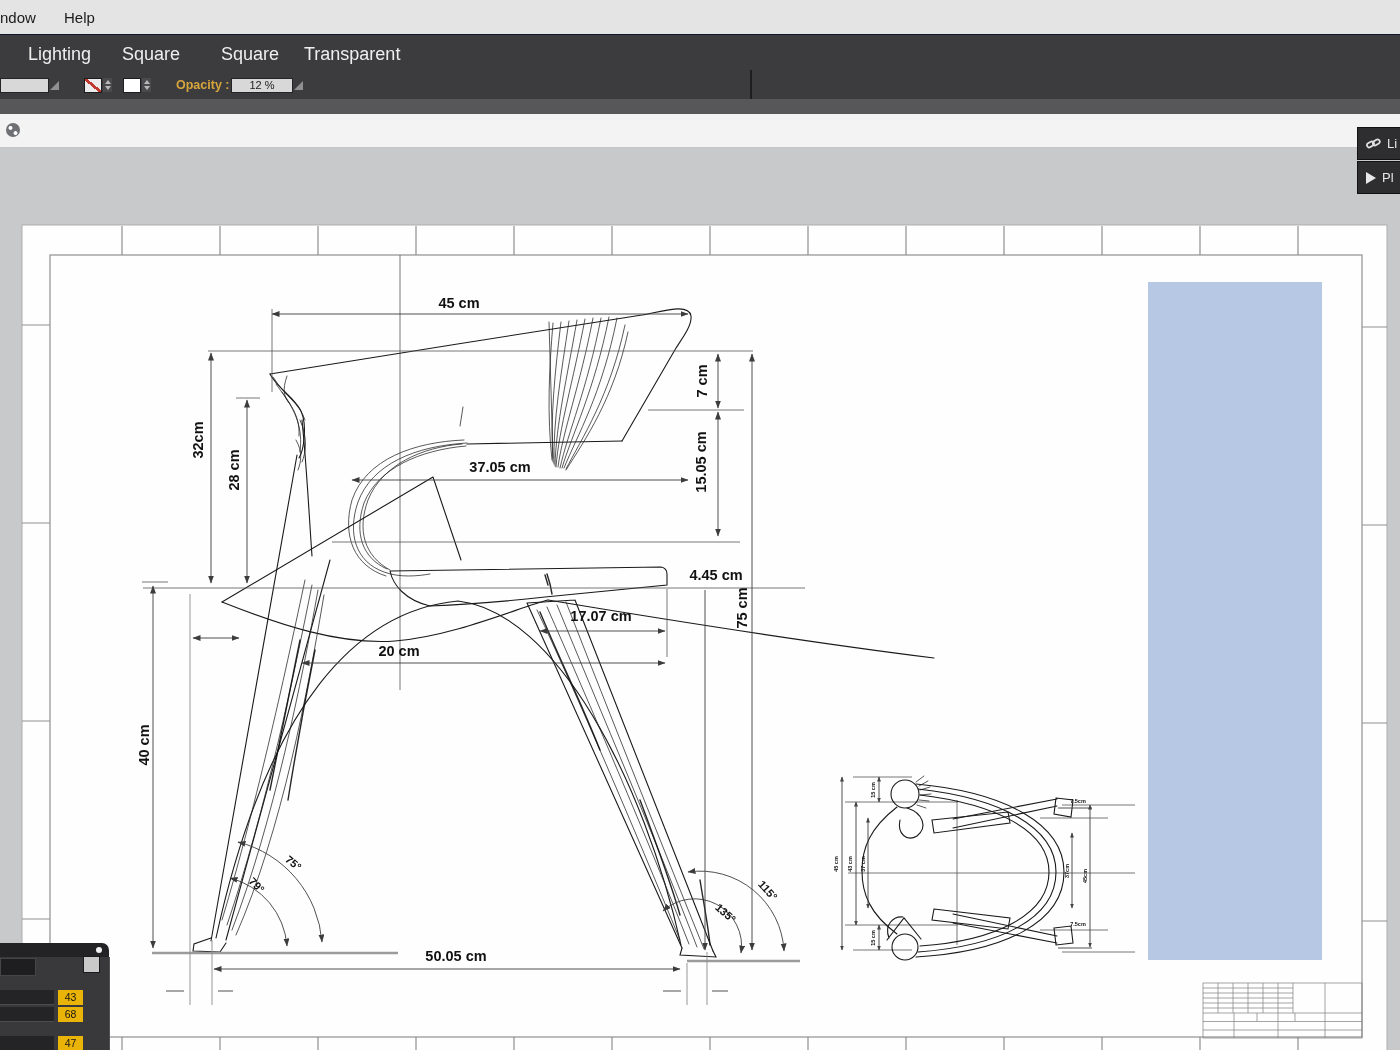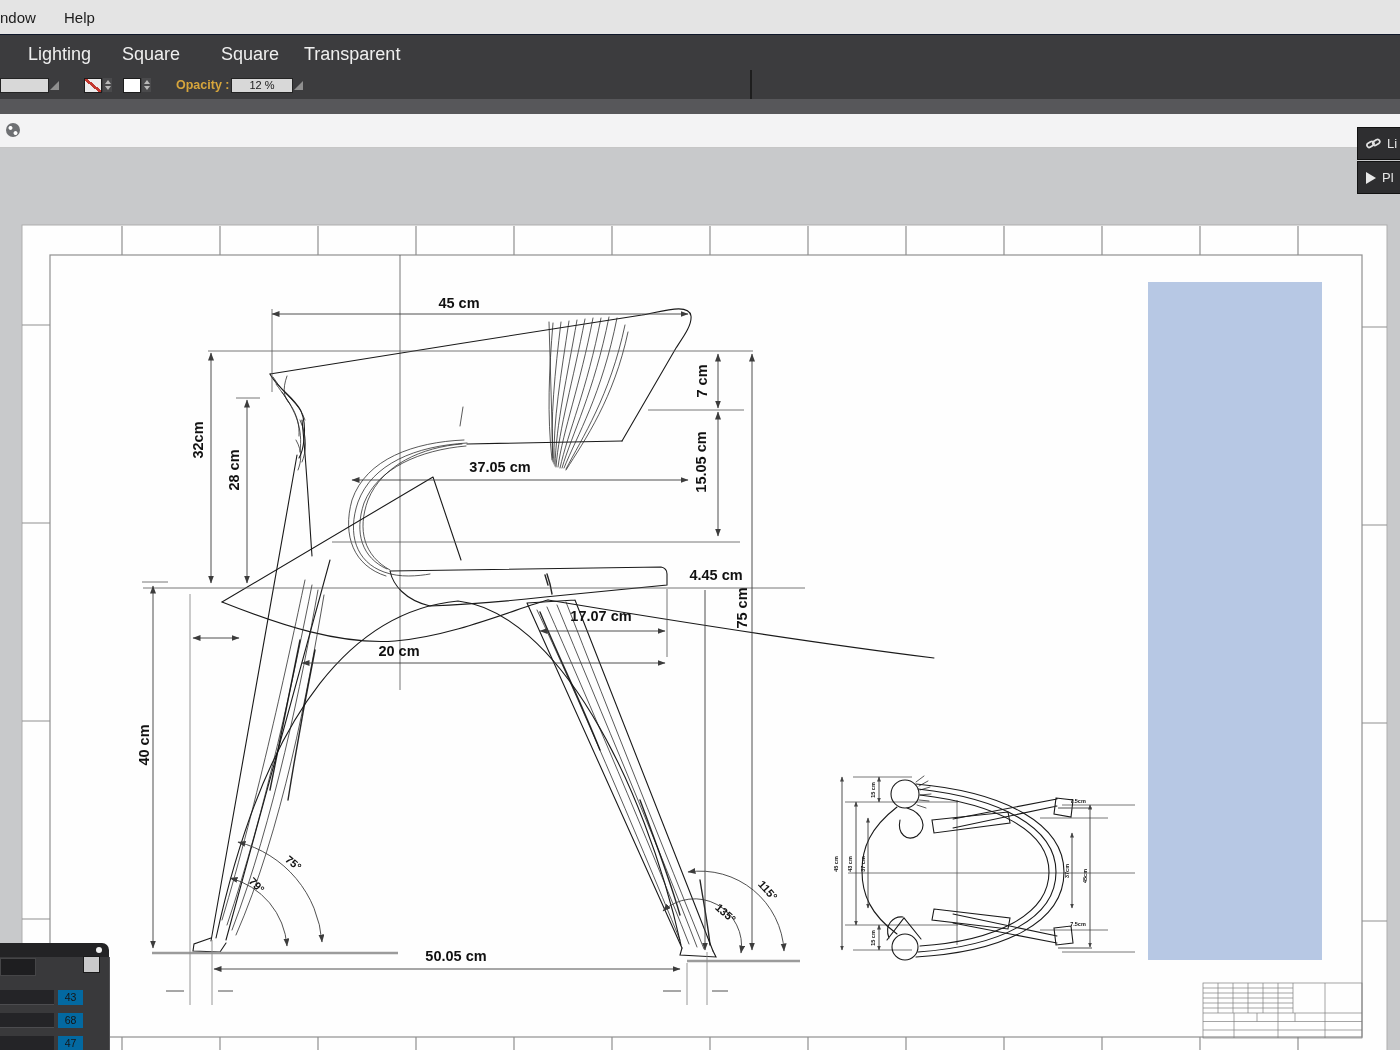--- a/index.html
+++ b/index.html
@@ -45,21 +45,21 @@
   .cpanel{position:absolute;left:0;top:943px;width:109px;height:107px;z-index:11;}
   .cpanel .hd{position:absolute;left:0;top:0;width:100%;height:14px;background:#232325;
               border-top-right-radius:7px;}
   .cpanel .hd .dot{position:absolute;right:7px;top:4px;width:6px;height:6px;border-radius:50%;background:#f2f2f2;}
   .cpanel .bd{position:absolute;left:0;top:14px;width:100%;height:93px;background:#39393b;
               border-right:1px solid #515154;}
   .cswatch-dark{position:absolute;left:0;top:15px;width:34px;height:16px;background:#1e1e20;border:1px solid #454547;}
   .cswatch-light{position:absolute;right:9px;top:13px;width:15px;height:15px;background:#c9c9ca;border:1px solid #1a1a1a;}
   .crow{position:absolute;left:0;width:109px;height:15px;}
   .crow .track{position:absolute;left:0;top:0;width:54px;height:14px;background:#242427;border-bottom:1px solid #4c4c4f;}
-  .crow .val{position:absolute;left:58px;top:0;width:25px;height:15px;background:#0369a1;
+  .crow .val{position:absolute;left:58px;top:0;width:25px;height:15px;background:#eab308;
              font-size:10.5px;color:#161616;text-align:center;line-height:15px;}
 
   
   #art{position:absolute;left:0;top:0;z-index:1;}
   .sk{stroke:#1a1a1a;fill:none;stroke-width:1.1;stroke-linecap:round;}
   .sk2{stroke:#1f1f1f;fill:none;stroke-width:0.85;opacity:0.88;stroke-linecap:round;}
   .skh{stroke:#141414;fill:none;stroke-width:1.4;opacity:0.92;stroke-linecap:round;}
   .dim{stroke:#3c3c3c;fill:none;stroke-width:0.9;}
   .ref{stroke:#555;fill:none;stroke-width:0.8;}
   .gnd{stroke:#9b9b9b;fill:none;stroke-width:2.4;}
@@ -291,21 +291,21 @@
   <div class="hd">
       <span class="dot"></span>
     </div>
   <div class="bd"></div>
   <div class="cswatch-dark"></div>
   <div class="cswatch-light"></div>
   <div class="crow" style="top:47px">
     <div class="track"></div>
     <div class="val">43</div>
   </div>
-  <div class="crow" style="top:70px">
+  <div class="crow" style="top:64px">
     <div class="track"></div>
     <div class="val">68</div>
   </div>
   <div class="crow" style="top:93px">
     <div class="track"></div>
     <div class="val">47</div>
   </div>
 </div>
 
 </body></html>

